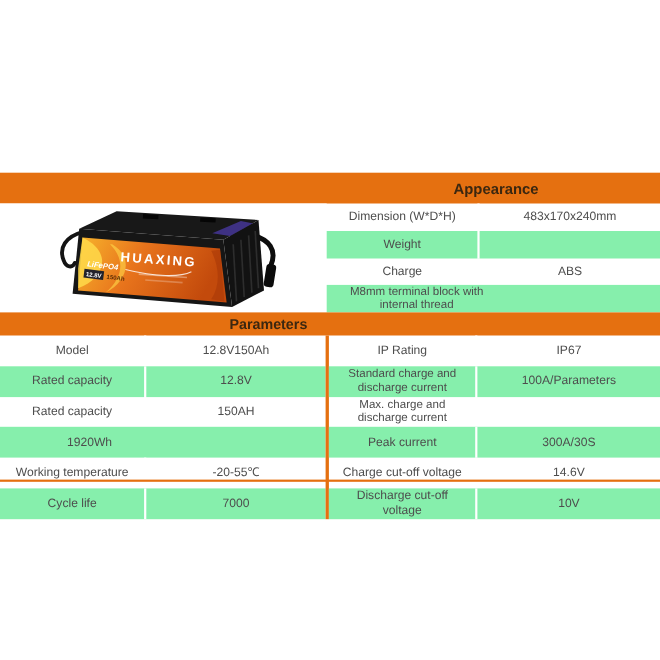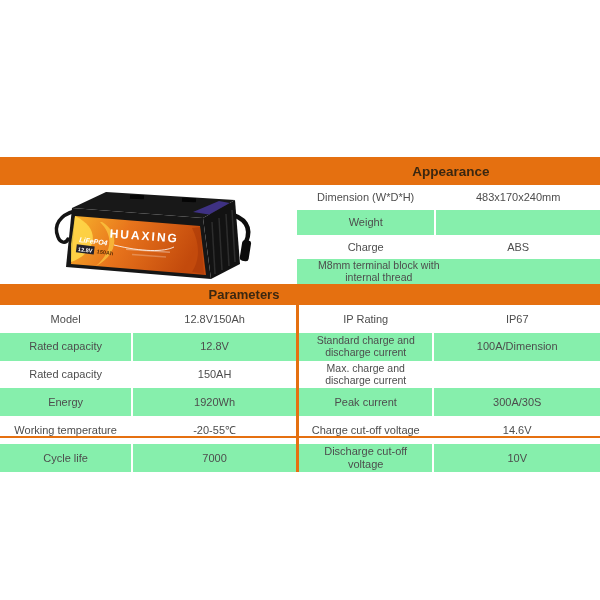--- a/index.html
+++ b/index.html
@@ -124,21 +124,20 @@
       </div>
       <div class="t-row alt">
         <div class="cell cell-label">Rated capacity</div>
         <div class="cell cell-value">12.8V</div>
       </div>
       <div class="t-row">
         <div class="cell cell-label">Rated capacity</div>
         <div class="cell cell-value">150AH</div>
       </div>
       <div class="t-row alt">
-        <div class="cell cell-label">Energy</div>
         <div class="cell cell-value">1920Wh</div>
       </div>
       <div class="t-row">
         <div class="cell cell-label">Working temperature</div>
         <div class="cell cell-value">-20-55℃</div>
       </div>
       <div class="t-row alt">
         <div class="cell cell-label">Cycle life</div>
         <div class="cell cell-value">7000</div>
       </div>
@@ -146,21 +145,21 @@
 
     <div class="param-divider"></div>
 
     <div class="param-table right">
       <div class="t-row">
         <div class="cell cell-label">IP Rating</div>
         <div class="cell cell-value">IP67</div>
       </div>
       <div class="t-row alt">
         <div class="cell cell-label two-line">Standard charge and discharge current</div>
-        <div class="cell cell-value">100A/Dimension</div>
+        <div class="cell cell-value">100A/Parameters</div>
       </div>
       <div class="t-row">
         <div class="cell cell-label two-line">Max. charge and discharge current</div>
       </div>
       <div class="t-row alt">
         <div class="cell cell-label">Peak current</div>
         <div class="cell cell-value">300A/30S</div>
       </div>
       <div class="t-row">
         <div class="cell cell-label">Charge cut-off voltage</div>

